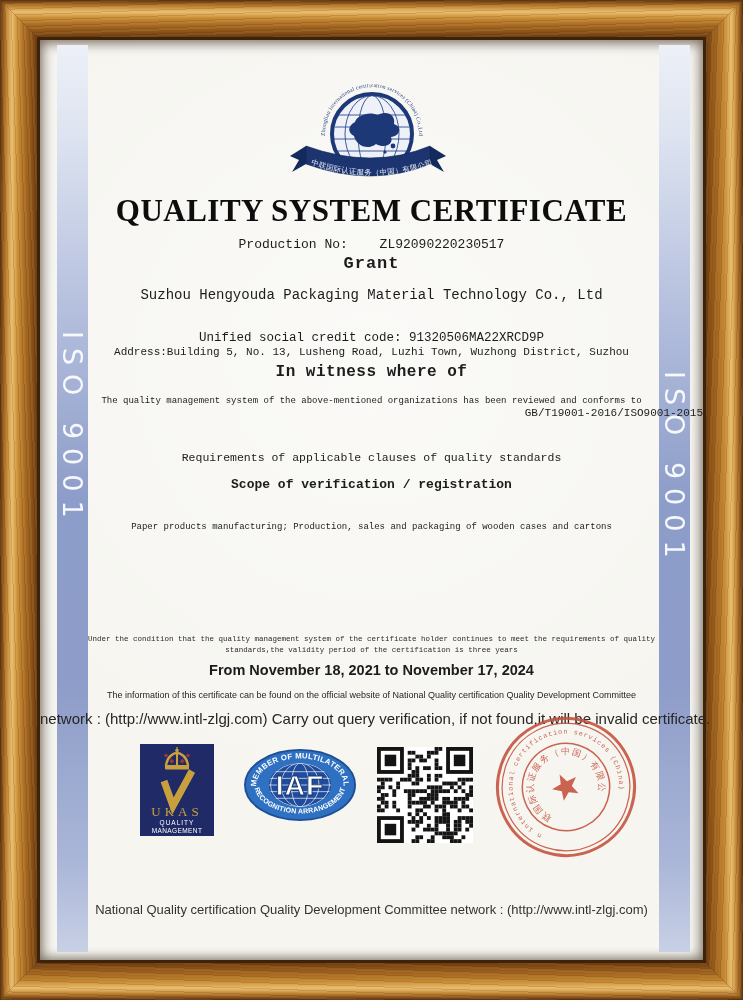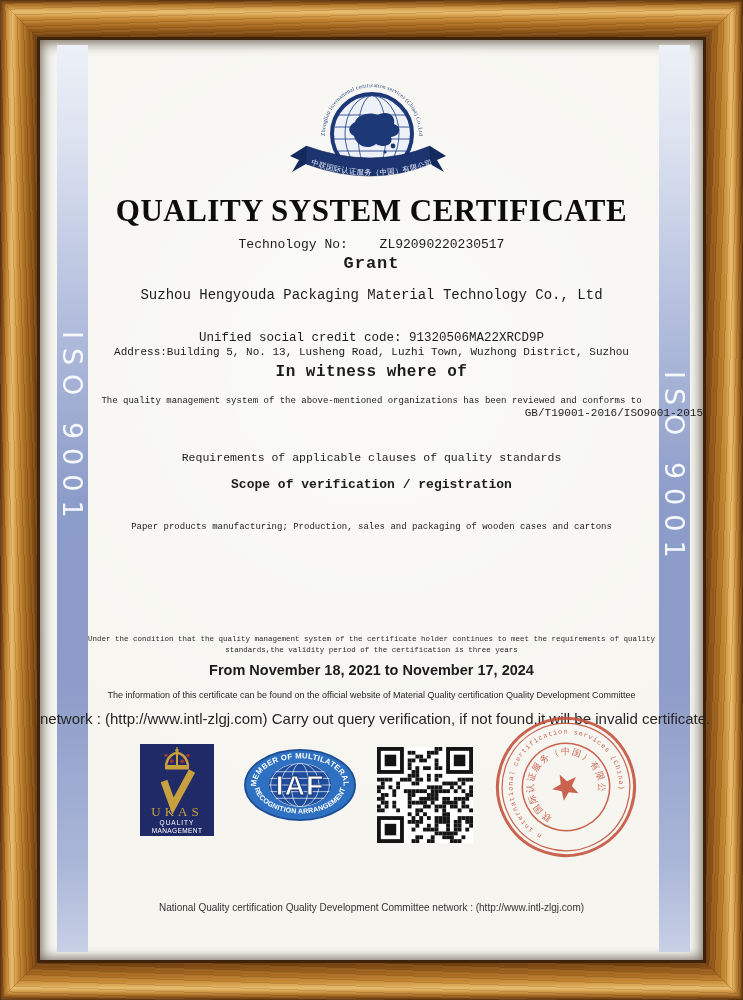--- a/index.html
+++ b/index.html
@@ -92,39 +92,39 @@
         <path fill="#142a5c" d="M153,62 L169,72 L160,76 L167,88 L153,80 Z"></path>
         <path fill="#1c3470" stroke="#122754" stroke-width="0.6" d="M29,62 Q95,86 153,62 L153,80 Q95,104 29,80 Z"></path>
         <text font-family="DejaVu Sans,sans-serif" font-size="7.4" fill="#e9eef9" letter-spacing="0.4">
           <textPath href="#ribbonTxt" startOffset="50%" text-anchor="middle">中联国际认证服务（中国）有限公司</textPath>
         </text>
       </svg>
 
       <div class="line" style="top:153px;font-family:'Liberation Serif',serif;font-weight:700;font-size:31px;color:#0d0d0d;letter-spacing:.5px;">QUALITY SYSTEM CERTIFICATE</div>
 
       <div class="line" style="top:197px;font-size:13px;">
-        <span>Technology No:</span>
+        <span>Production No:</span>
         <span style="margin-left:24px;">ZL92090220230517</span>
       </div>
 
       <div class="line" style="top:214px;font-size:17px;font-weight:700;letter-spacing:1px;">Grant</div>
 
       <div class="line" style="top:247px;font-size:14px;">Suzhou Hengyouda Packaging Material Technology Co., Ltd</div>
       <div class="line" style="top:291px;font-size:12.5px;">Unified social credit code: 91320506MA22XRCD9P</div>
       <div class="line" style="top:306px;font-size:11px;text-align:center;">Address:Building 5, No. 13, Lusheng Road, Luzhi Town, Wuzhong District, Suzhou</div>
       <div class="line" style="top:323px;font-size:16px;font-weight:700;letter-spacing:.5px;">In witness where of</div>
       <div class="line" style="top:356px;font-size:9px;">The quality management system of the above-mentioned organizations has been reviewed and conforms to</div>
       <div class="line" style="top:367px;font-size:11px;text-align:right;">GB/T19001-2016/ISO9001-2015</div>
       <div class="line" style="top:411px;font-size:11.5px;">Requirements of applicable clauses of quality standards</div>
       <div class="line" style="top:437px;font-size:13px;font-weight:700;">Scope of verification / registration</div>
       <div class="line" style="top:482px;font-size:9px;">Paper products manufacturing; Production, sales and packaging of wooden cases and cartons</div>
       <div class="line" style="top:595px;font-size:7.5px;color:#2b2b2b;">Under the condition that the quality management system of the certificate holder continues to meet the requirements of quality</div>
       <div class="line" style="top:606px;font-size:7.5px;color:#2b2b2b;">standards,the validity period  of the certification  is three years</div>
       <div class="line sans" style="top:622px;font-size:14.5px;font-weight:700;">From November 18, 2021 to November 17, 2024</div>
-      <div class="line sans" style="top:650px;font-size:9px;color:#262626;">The information of this certificate can be found on the official website of Material Quality certification Quality Development Committee</div>
+      <div class="line sans" style="top:650px;font-size:9px;color:#262626;">The information of this certificate can be found on the official website of National Quality certification Quality Development Committee</div>
       <div class="line sans" style="top:670px;font-size:15px;color:#262626;">network : (http://www.intl-zlgj.com) Carry out query verification, if not found,it will be invalid certificate.</div>
 
       <svg class="badge" style="left:100px;top:704px;" width="74" height="92" viewBox="0 0 74 92">
         <rect width="74" height="92" fill="#1f2a66"></rect>
         <g>
           <path d="M26,22 C27,12 34,9 37,9 C40,9 47,12 48,22" fill="none" stroke="#c8a13e" stroke-width="2.4"></path>
           <line x1="37" y1="9" x2="37" y2="22" stroke="#c8a13e" stroke-width="2"></line>
           <rect x="25" y="21" width="24" height="4.5" rx="1" fill="#c8a13e"></rect>
           <circle cx="37" cy="6.5" r="1.8" fill="#c8a13e"></circle>
           <line x1="37" y1="3" x2="37" y2="6" stroke="#c8a13e" stroke-width="1.2"></line>
@@ -403,16 +403,16 @@
           <text font-family="Liberation Mono,monospace" font-size="7.2" fill="#c4513c" letter-spacing="1">
             <textPath href="#stampEn" startOffset="50%" text-anchor="middle">Zhonglian international certification services (China) Co., Ltd</textPath>
           </text>
           <text font-family="DejaVu Sans,sans-serif" font-size="9.5" fill="#c4513c" letter-spacing="1.6">
             <textPath href="#stampCn" startOffset="50%" text-anchor="middle">中联国际认证服务（中国）有限公司</textPath>
           </text>
           <polygon fill="#c4513c" points="80,65 83.7,74.9 94.3,75.4 86.0,81.9 88.8,92.1 80,86.3 71.2,92.1 74.0,81.9 65.7,75.4 76.3,74.9"></polygon>
         </g>
       </svg>
 
-      <div class="line sans" style="top:862px;font-size:10px;color:#333;">National Quality certification Quality Development Committee network : (http://www.intl-zlgj.com)</div>
+      <div class="line sans" style="top:862px;font-size:13px;color:#333;">National Quality certification Quality Development Committee network : (http://www.intl-zlgj.com)</div>
     </div>
   </div>
 </div>
 
 </body></html>

